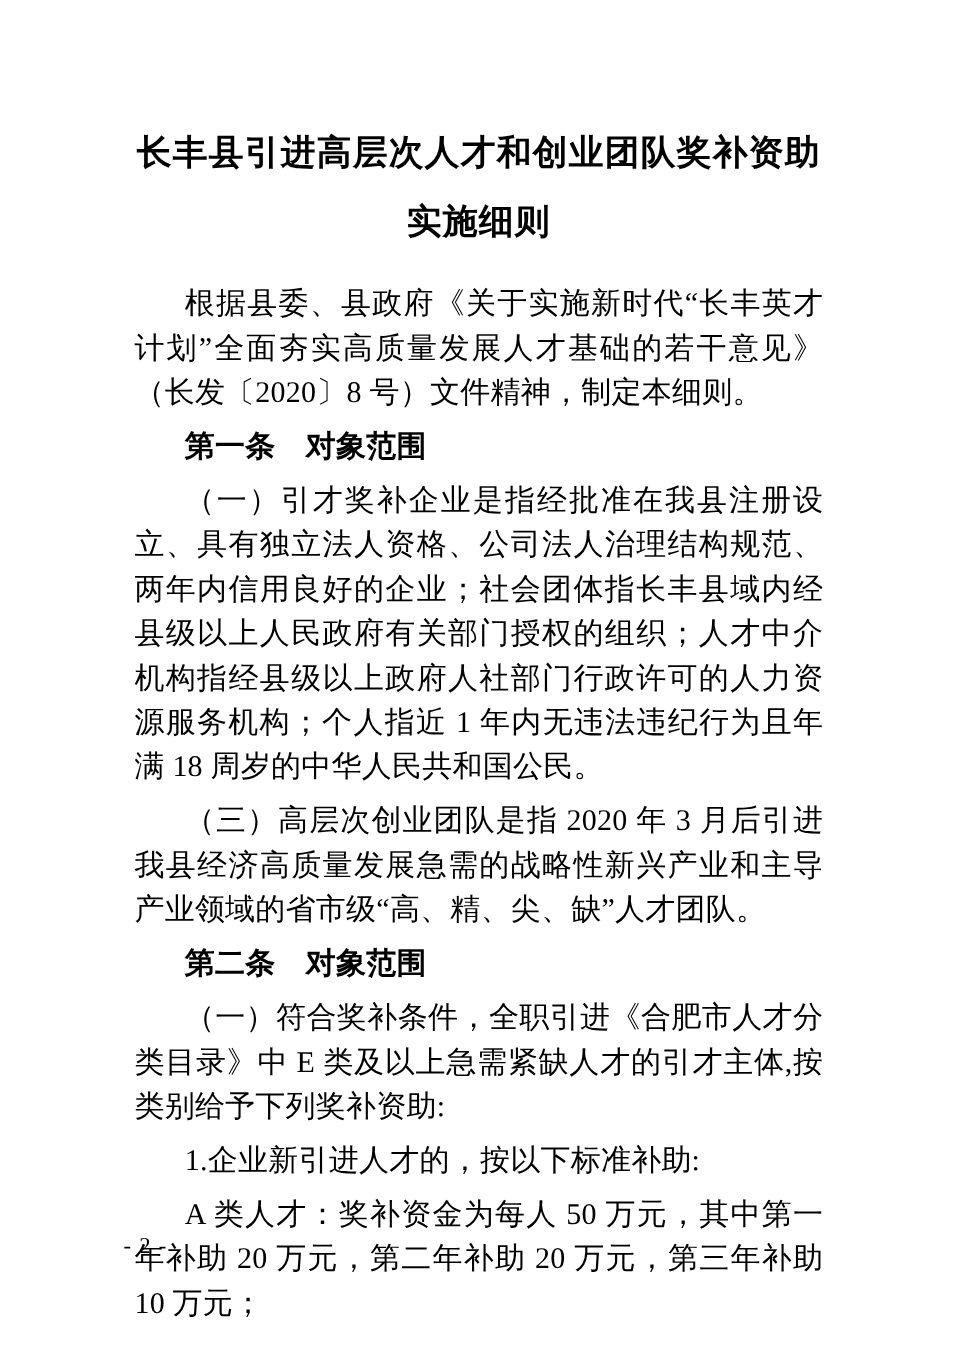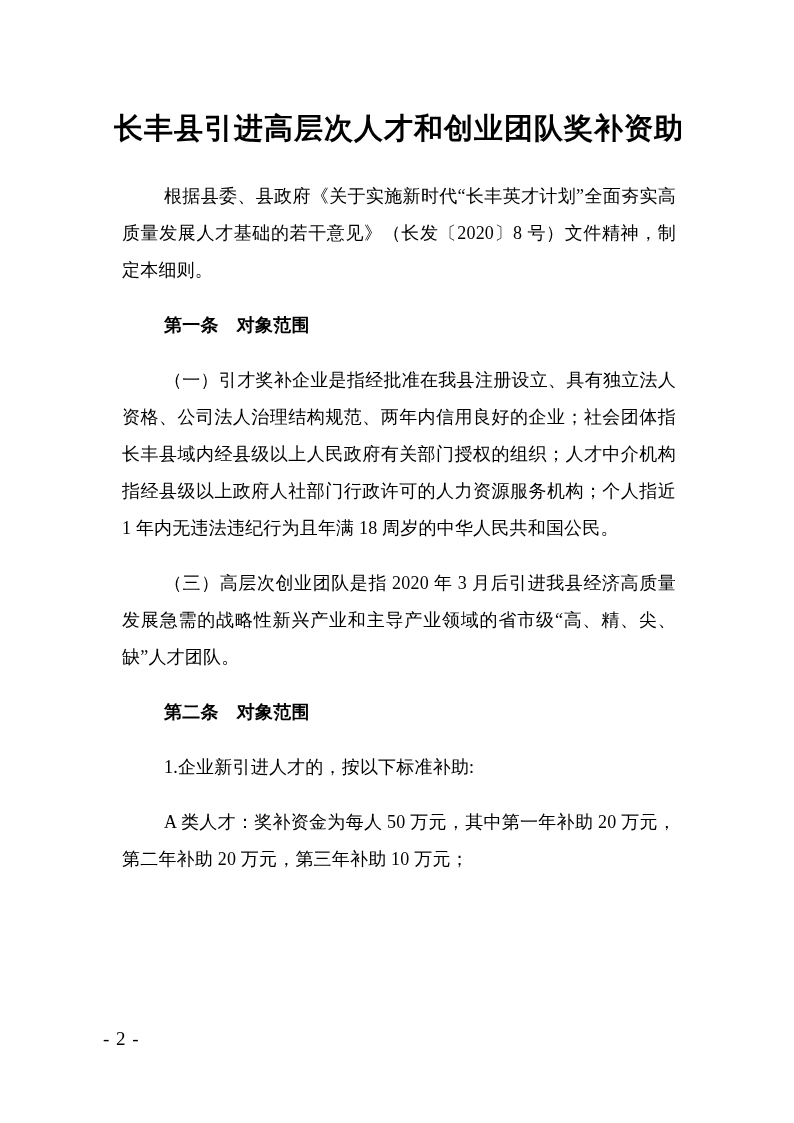--- a/index.html
+++ b/index.html
@@ -27,22 +27,22 @@
     font-weight: bold;
     line-height: 57px;
     text-align: center;
     letter-spacing: 1px;
     margin: 0 0 21px 0;
   }
   .title .title-line {
     display: block;
   }
   .body-text p {
-    margin: 18px;
-    font-size: 18px;
+    margin: 8px;
+    font-size: 25px;
     line-height: 37px;
     text-align: justify;
     text-indent: 42px;
     letter-spacing: 0.2px;
     word-break: break-all;
   }
   .body-text p.heading {
     font-weight: bold;
     font-family: "Liberation Sans", sans-serif;
   }
@@ -55,25 +55,27 @@
     font-family: "Liberation Serif", serif;
   }
 </style>
 </head>
 <body>
 
 <div class="page">
   <div class="doc">
     <h1 class="title">
       <span class="title-line">长丰县引进高层次人才和创业团队奖补资助</span>
+      <span class="title-line">实施细则</span>
     </h1>
     <div class="body-text">
       <p>根据县委、县政府《关于实施新时代“长丰英才计划”全面夯实高质量发展人才基础的若干意见》（长发〔2020〕8 号）文件精神，制定本细则。</p>
       <p class="heading">第一条　对象范围</p>
       <p>（一）引才奖补企业是指经批准在我县注册设立、具有独立法人资格、公司法人治理结构规范、两年内信用良好的企业；社会团体指长丰县域内经县级以上人民政府有关部门授权的组织；人才中介机构指经县级以上政府人社部门行政许可的人力资源服务机构；个人指近 1 年内无违法违纪行为且年满 18 周岁的中华人民共和国公民。</p>
       <p>（三）高层次创业团队是指 2020 年 3 月后引进我县经济高质量发展急需的战略性新兴产业和主导产业领域的省市级“高、精、尖、缺”人才团队。</p>
       <p class="heading">第二条　对象范围</p>
+      <p>（一）符合奖补条件，全职引进《合肥市人才分类目录》中 E 类及以上急需紧缺人才的引才主体,按类别给予下列奖补资助:</p>
       <p>1.企业新引进人才的，按以下标准补助:</p>
       <p>A 类人才：奖补资金为每人 50 万元，其中第一年补助 20 万元，第二年补助 20 万元，第三年补助 10 万元；</p>
     </div>
   </div>
   <div class="page-number">- 2 -</div>
 </div>
 
 </body></html>

